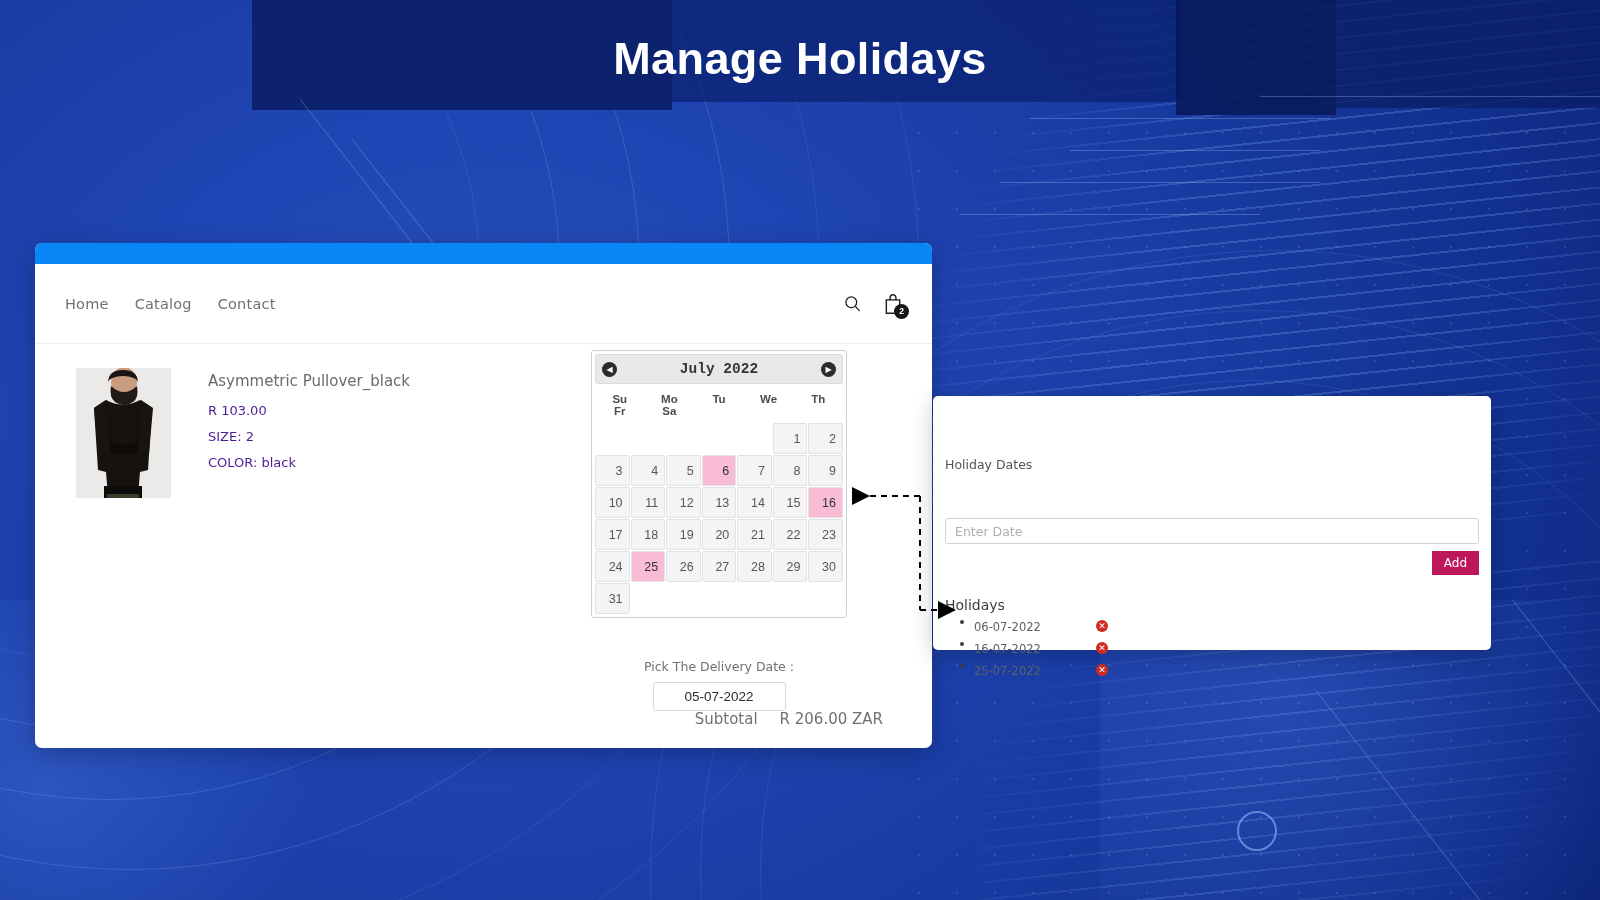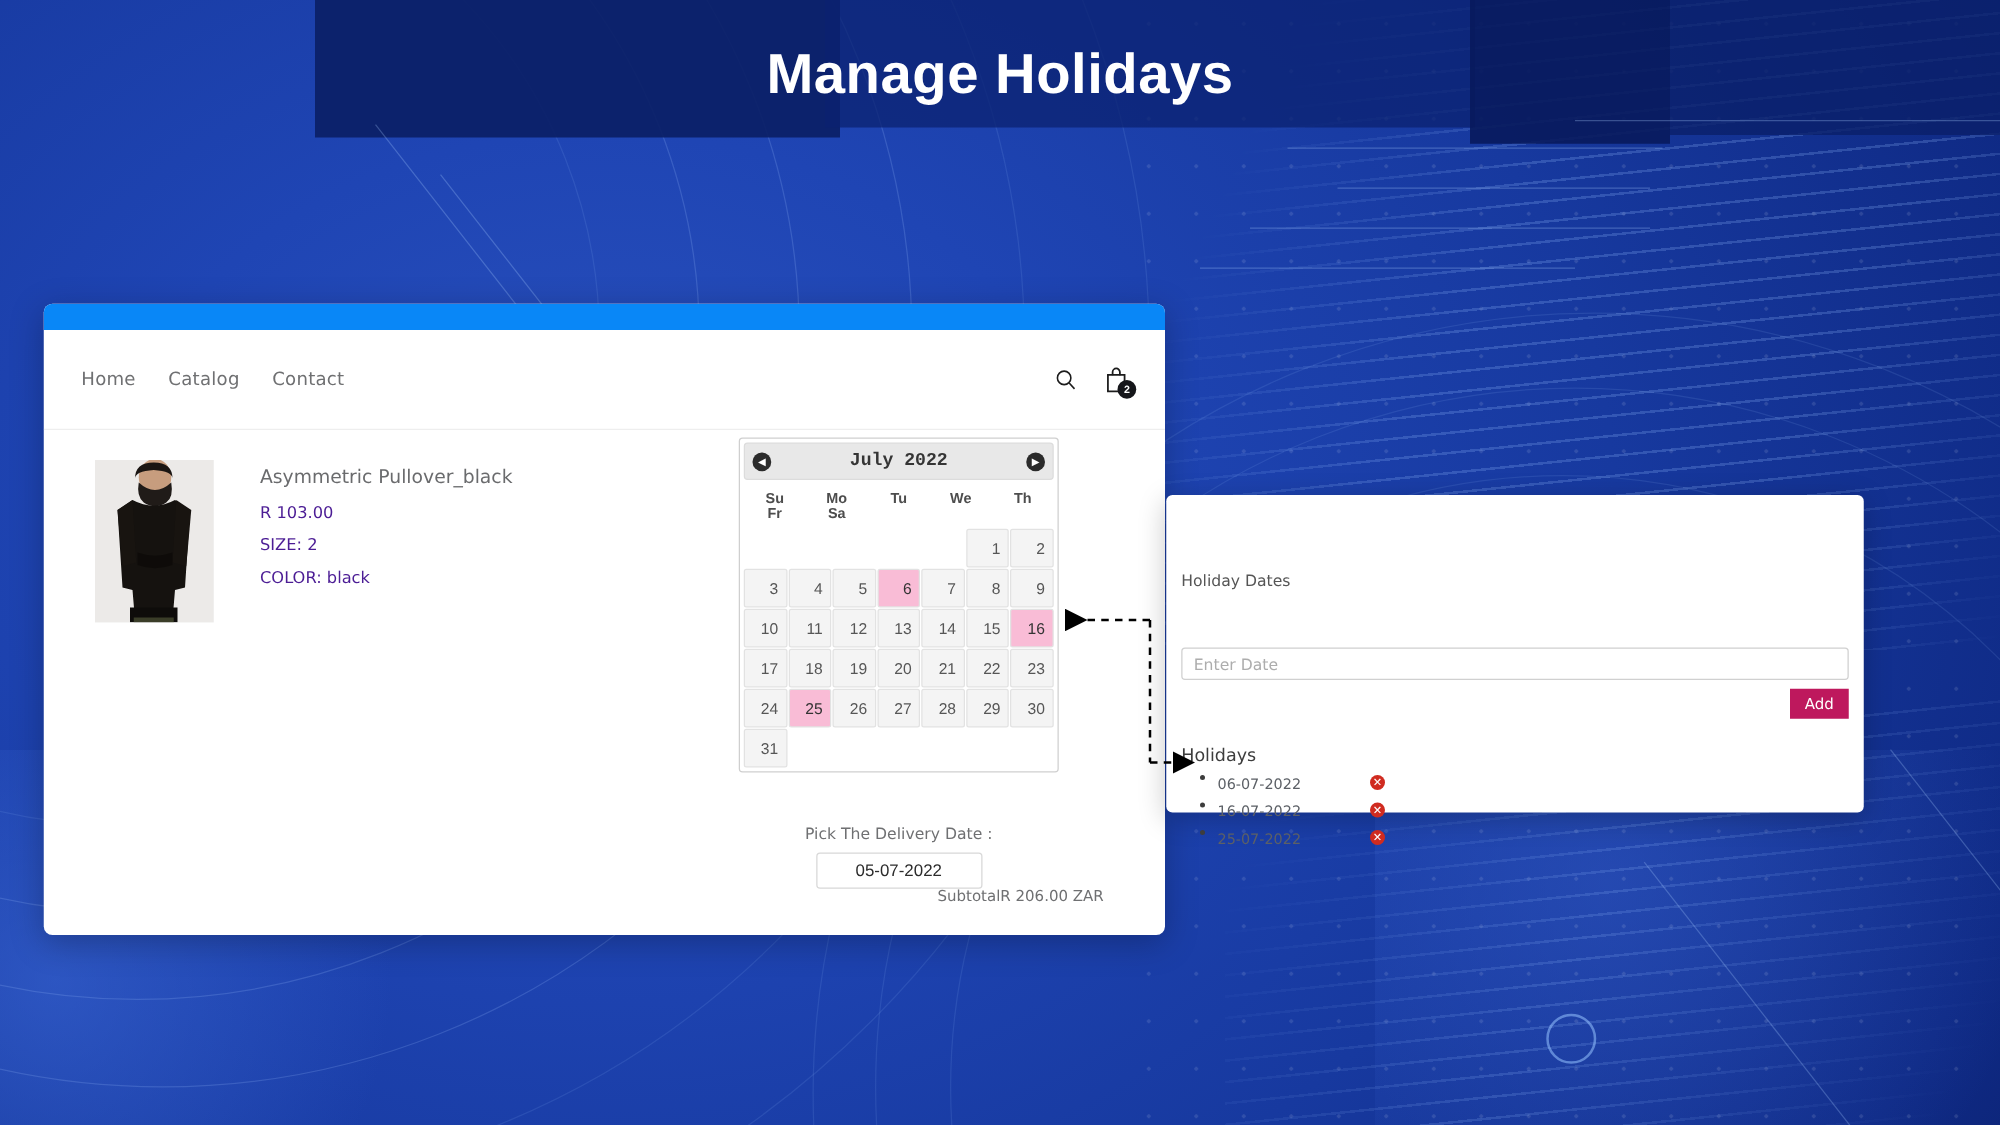--- a/index.html
+++ b/index.html
@@ -279,22 +279,22 @@
     font-size: 13.5px;
     color: #2c2c2c;
     background: #fff;
     cursor: pointer;
     font-family: "Liberation Sans", sans-serif;
   }
 
   #subtotal-row {
     position: absolute;
     right: 49px; top: 366px;
-    display: flex; 
-    font-size: 12px;
+    display: flex; gap: 22px;
+    font-size: 15px;
     color: #6f7072;
     font-family: "DejaVu Sans", sans-serif;
   }
 
   
   #holiday-card {
     position: absolute;
     left: 933px; top: 396px;
     width: 558px; height: 254px;
     background: #ffffff;

